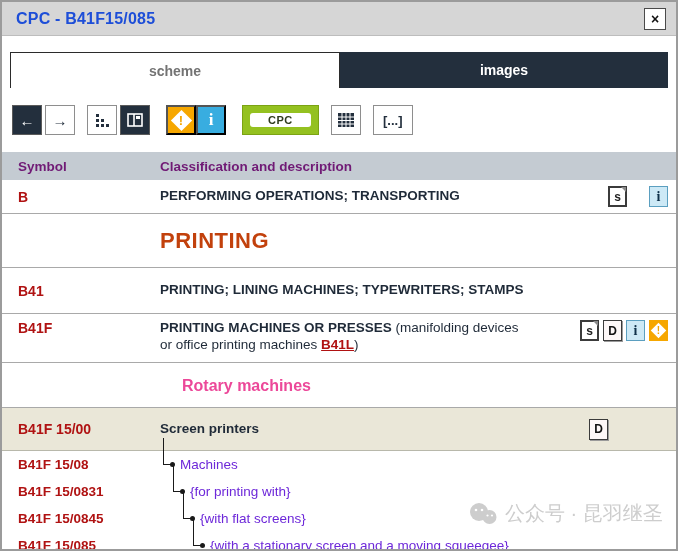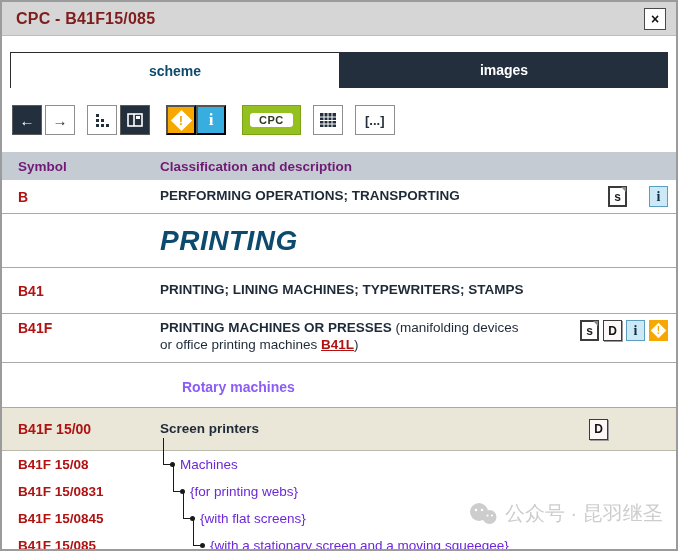--- a/index.html
+++ b/index.html
@@ -2,60 +2,60 @@
 <html><head>
 <meta charset="utf-8">
 <style>
   * { box-sizing: border-box; }
   html,body { margin:0; padding:0; background:#fff; }
   body { width:678px; height:551px; font-family:"Liberation Sans",sans-serif; }
   .window { width:678px; height:551px; border:2px solid #9b9b9b; background:#fff; position:relative; overflow:hidden; }
 
   
   .titlebar { height:34px; background:#d6d6d6; border-bottom:1px solid #bdbdbd; display:flex; align-items:center; justify-content:space-between; padding:0 10px 0 14px; }
-  .title { font-weight:bold; font-size:16px; color:#7f1d1d; letter-spacing:.2px; }
+  .title { font-weight:bold; font-size:16px; color:#1d4ed8; letter-spacing:.2px; }
   .close-btn { width:22px; height:22px; background:#fff; border:1px solid #4a4a4a; display:flex; align-items:center; justify-content:center; font-weight:bold; font-size:14px; color:#111; cursor:default; }
 
   
   .tabs { margin:16px 8px 0 8px; height:36px; display:flex; }
   .tab { flex:1; display:flex; align-items:center; justify-content:center; font-weight:bold; font-size:14px; }
-  .tab-active { background:#fff; color:#0c4a6e; border:1px solid #2b2b2b; border-bottom:none; }
+  .tab-active { background:#fff; color:#737373; border:1px solid #2b2b2b; border-bottom:none; }
   .tab-inactive { background:#232f3d; color:#fff; }
 
   
   .toolbar { margin:12px 0 0 10px; height:40px; display:flex; align-items:center; }
   .tb { width:30px; height:30px; border:1px solid #8e8e8e; background:#fff; display:flex; align-items:center; justify-content:center; color:#232f3d; font-weight:bold; font-size:15px; padding:0; }
   .tb-dark { background:#232f3d; color:#fff; border-color:#5a5a5a; }
   .ml3{margin-left:3px} .ml12{margin-left:12px} .ml16{margin-left:16px}
   .tb-warn { width:30px; height:30px; background:#f6a700; position:relative; display:flex; align-items:center; justify-content:center; }
   .tb-warn .diamond { position:absolute; width:15px; height:15px; background:#fff; transform:rotate(45deg); }
   .tb-warn .mark { position:relative; color:#f6a700; font-weight:bold; font-size:13px; }
   .tb-info { width:30px; height:30px; background:#38ade0; color:#fff; display:flex; align-items:center; justify-content:center; font-family:"Liberation Serif",serif; font-weight:bold; font-size:17px; }
   .tb-cpc { height:30px; padding:0 7px; background:#94c120; border:1px solid #7ba313; display:flex; align-items:center; }
-  .cpc-box { background:#fff; border-radius:3px; padding:1px 9px; font-weight:bold; font-size:11px; color:#2e3a1d; letter-spacing:.5px; }
+  .cpc-box { background:#fff; border-radius:3px; padding:1px 18px; font-weight:bold; font-size:11px; color:#2e3a1d; letter-spacing:.5px; }
   .tb-ellipsis { width:40px; font-size:13px; }
 
   
   .thead { margin-top:12px; height:28px; background:#c4cbd2; display:flex; align-items:center; }
   .col-sym { flex:0 0 158px; padding-left:16px; }
   .th { font-weight:bold; font-size:13.5px; color:#701a75; }
   .row { display:flex; border-bottom:1px solid #a9a9a9; }
   .sym { flex:0 0 158px; padding-left:16px; color:#b01212; font-weight:bold; font-size:14px; }
   .desc { color:#1f2a38; font-size:13.5px; line-height:1.25; }
   .bold { font-weight:bold; }
   .row-b { height:34px; align-items:center; }
   .section-printing { height:54px; border-bottom:1px solid #a9a9a9; display:flex; align-items:center; padding-left:158px; }
-  .printing-title { color:#0c4a6e; font-weight:bold; font-size:28px; letter-spacing:.5px;font-style:italic; }
+  .printing-title { color:#c2410c; font-weight:bold; font-size:22px; letter-spacing:.5px; }
   .row-b41 { height:46px; align-items:center; }
   .row-b41 .desc { max-width:372px; }
   .row-b41f { height:49px; align-items:flex-start; padding-top:6px; }
   .row-b41f .desc { max-width:370px; }
   .klink { color:#b01212; font-weight:bold; text-decoration:underline; }
   .row-rotary { height:45px; border-bottom:1px solid #a9a9a9; display:flex; align-items:flex-end; padding:0 0 12px 180px; }
-  .guidance { color:#8b5cf6; font-weight:bold; font-size:14px;margin-top:44px; }
+  .guidance { color:#ec4899; font-weight:bold; font-size:16px;margin-top:44px; }
   .row-1500 { height:43px; background:#eae7d8; border-bottom:1px solid #b8b8ab; align-items:center; }
 
   
   .icons { margin-left:auto; display:flex; align-items:center; padding-right:8px; }
   .g4 { gap:4px; } .g22 { gap:22px; }
   .ri { width:19px; height:21px; display:flex; align-items:center; justify-content:center; font-weight:bold; font-size:12px; }
   .ri-s { background:#fff; border:2px solid #3b3b3b; color:#222; position:relative; }
   .ri-s::before { content:''; position:absolute; top:-1px; right:-1px; width:0; height:0; border-top:5px solid #8a8a8a; border-left:5px solid transparent; }
   .ri-d { background:#fdf7f7; border:1px solid #3b3b3b; color:#111; box-shadow:1px 1px 0 #9a9a9a; }
   .ri-i { background:#cde9f6; border:1px solid #5b9fc0; color:#10314a; font-family:"Liberation Serif",serif; font-size:14px; }
@@ -207,21 +207,21 @@
     <span class="sym">B41F 15/08</span>
     <span class="tdesc">
       <span class="elbow"></span>
       <span class="tlabel">Machines</span>
     </span>
   </div>
   <div class="trow l2">
     <span class="sym">B41F 15/0831</span>
     <span class="tdesc">
       <span class="elbow"></span>
-      <span class="tlabel">{for printing webs}</span>
+      <span class="tlabel">{for printing with}</span>
     </span>
   </div>
   <div class="trow l3">
     <span class="sym">B41F 15/0845</span>
     <span class="tdesc">
       <span class="elbow"></span>
       <span class="tlabel">{with flat screens}</span>
     </span>
   </div>
   <div class="trow l4">

